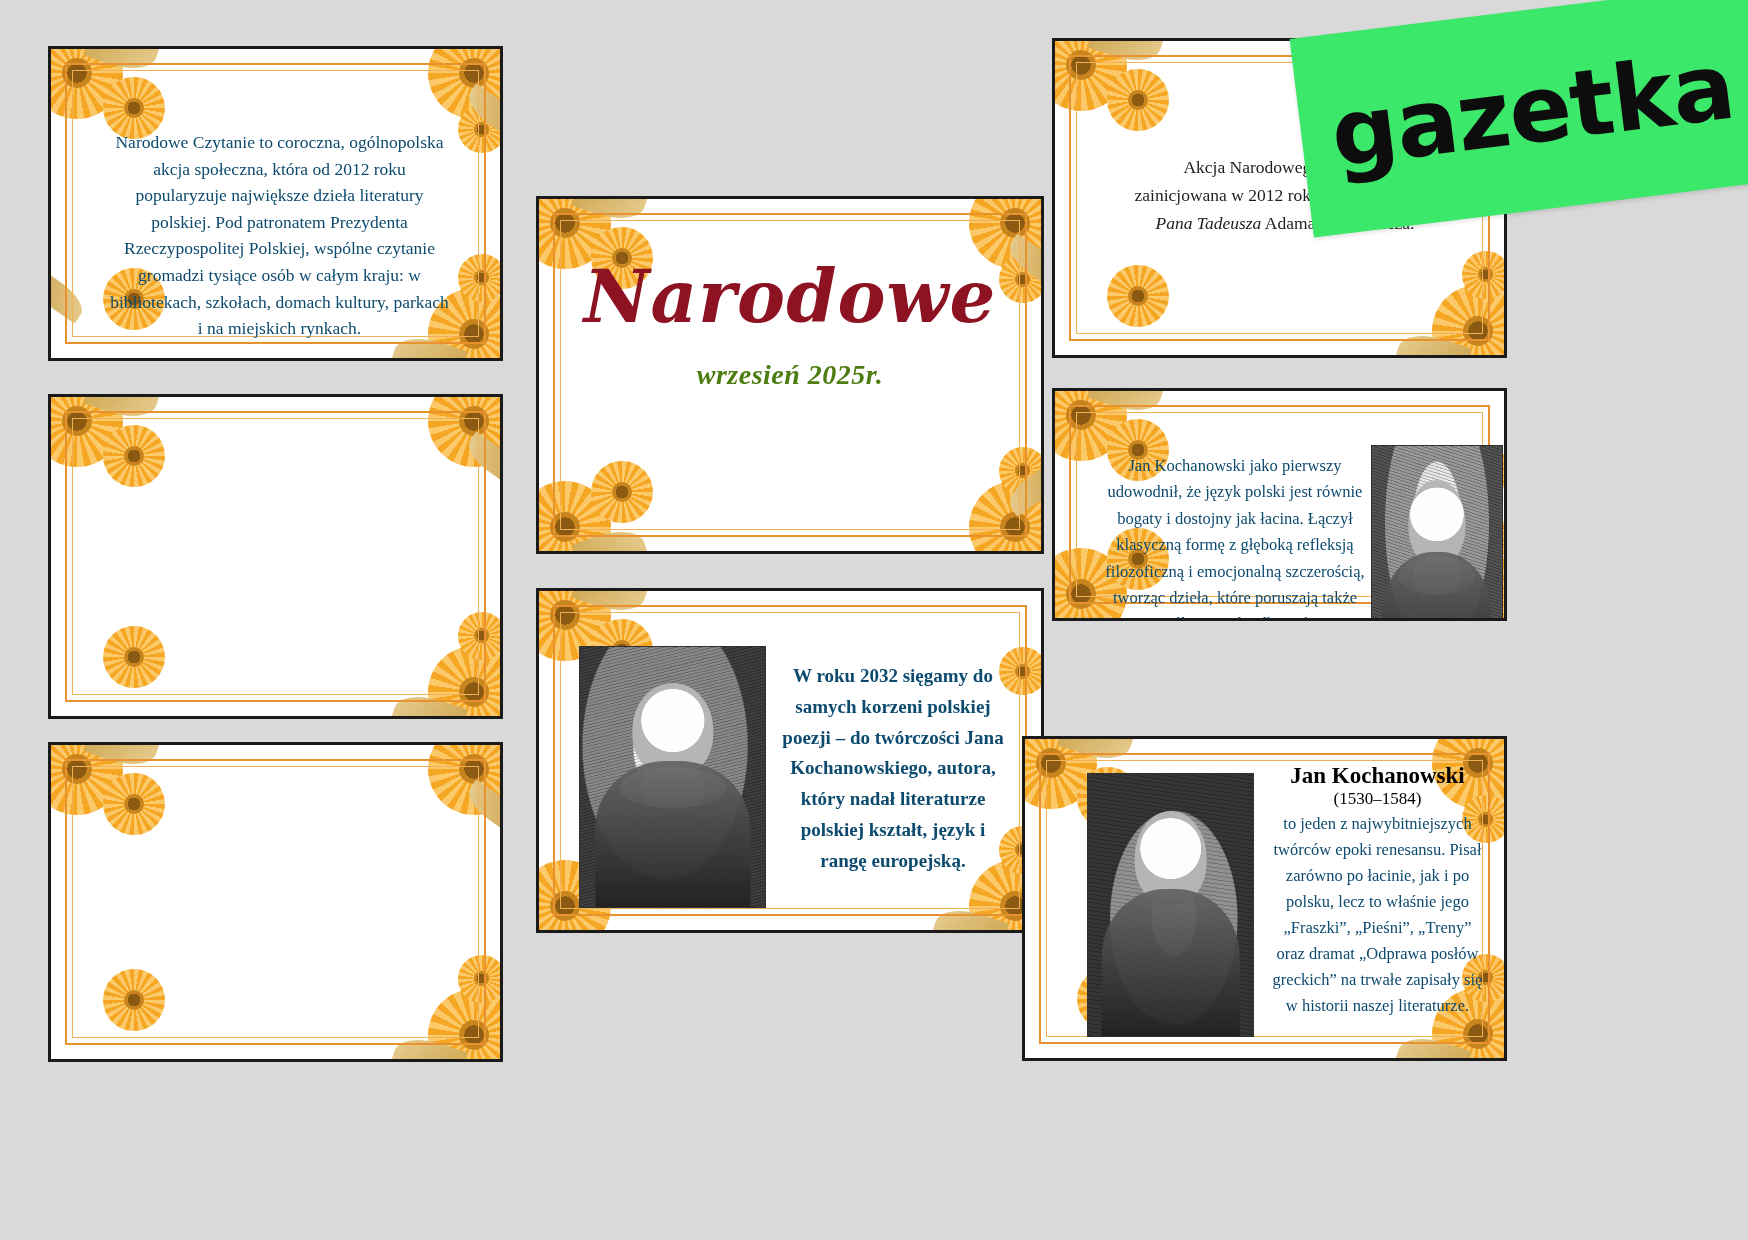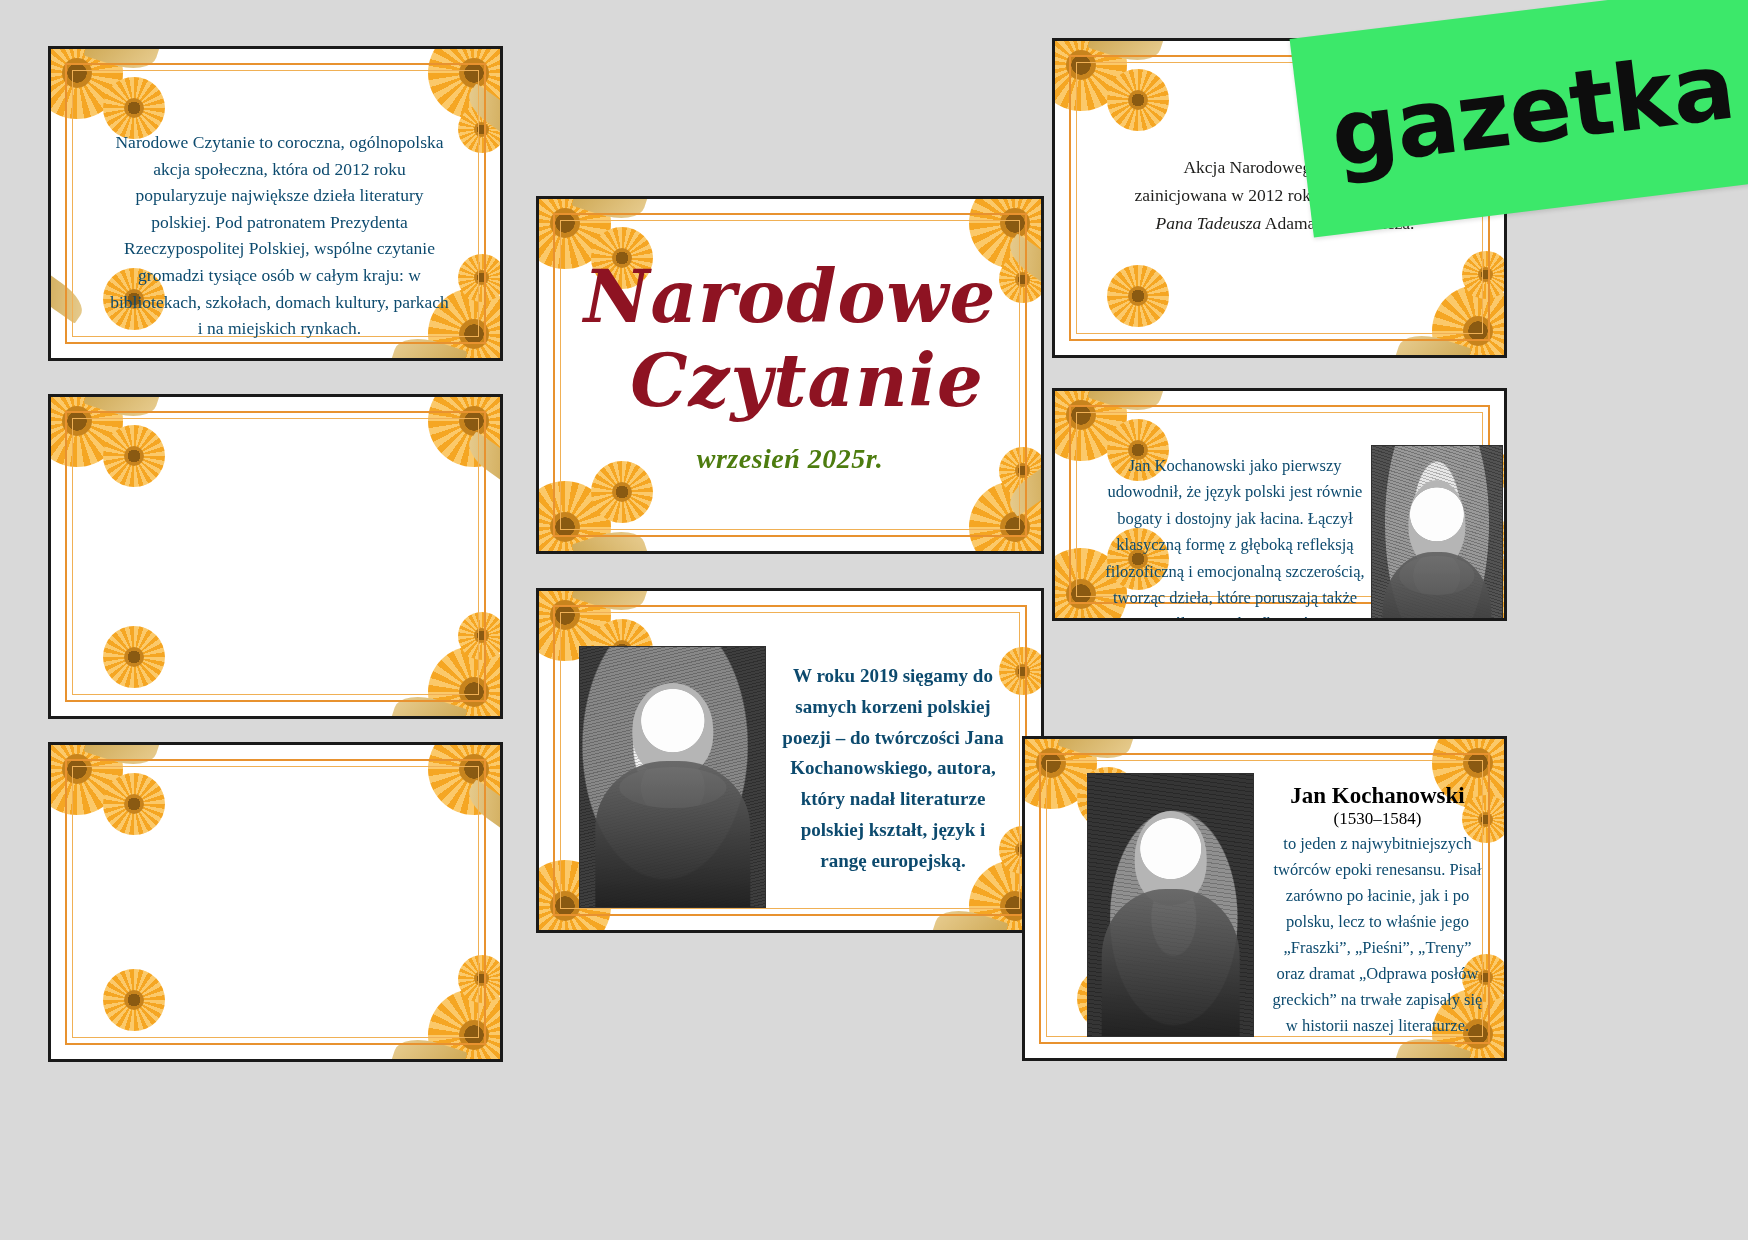--- a/index.html
+++ b/index.html
@@ -302,21 +302,20 @@
       <span class="petals f1"></span>
         <span class="core f1c"></span>
       <span class="petals f3"></span>
         <span class="core f3c"></span>
       <span class="leaf lf2"></span>
     </div>
     <div class="inner-frame"></div>
 
     <div style="position:absolute;left:0;top:62px;width:100%;text-align:center;">
       <div class="title-script t-line1">Narodowe</div>
-      <div class="title-script t-line2">Czytanie</div>
       <div class="t-date">wrzesień 2025r.</div>
     </div>
   </div>
 
   <div class="card" style="left:536px;top:588px;width:508px;height:345px;">
     <div class="flora tl">
       <span class="petals f1"></span>
         <span class="core f1c"></span>
       <span class="petals f2"></span>
         <span class="core f2c"></span>
@@ -340,21 +339,21 @@
       <span class="leaf lf1"></span>
     </div>
     <div class="inner-frame"></div>
 
     <div class="portrait p2" style="left:40px;top:55px;width:185px;height:260px;">
       <div class="head"></div>
         <div class="ruff"></div>
         <div class="body"></div>
     </div>
 
-    <div class="body-text center" style="left:240px;top:70px;width:228px;font-size:19px;font-weight:700;line-height:1.62;">W roku 2019 sięgamy do samych korzeni polskiej poezji – do twórczości Jana Kochanowskiego, autora, który nadał literaturze polskiej kształt, język i rangę europejską.</div>
+    <div class="body-text center" style="left:240px;top:70px;width:228px;font-size:19px;font-weight:700;line-height:1.62;">W roku 2032 sięgamy do samych korzeni polskiej poezji – do twórczości Jana Kochanowskiego, autora, który nadał literaturze polskiej kształt, język i rangę europejską.</div>
   </div>
 
   <div class="card" style="left:1052px;top:38px;width:455px;height:320px;">
     <div class="flora tl">
       <span class="petals f1"></span>
         <span class="core f1c"></span>
       <span class="petals f2"></span>
         <span class="core f2c"></span>
       <span class="leaf lf1"></span>
     </div>
@@ -446,21 +445,21 @@
         <span class="core f3c"></span>
       <span class="leaf lf1"></span>
     </div>
     <div class="inner-frame"></div>
 
     <div class="portrait p3" style="left:62px;top:34px;width:165px;height:262px;">
       <div class="head"></div>
         <div class="body"></div>
     </div>
 
-    <div style="position:absolute;left:245px;top:44px;width:215px;">
+    <div style="position:absolute;left:245px;top:24px;width:215px;">
       <div class="kname">Jan Kochanowski</div>
       <div class="kdates">(1530–1584)</div>
       <div class="body-text center" style="position:relative;left:0;top:2px;width:100%;font-size:16.5px;line-height:1.58;">to jeden z najwybitniejszych twórców epoki renesansu. Pisał zarówno po łacinie, jak i po polsku, lecz to właśnie jego „Fraszki”, „Pieśni”, „Treny” oraz dramat „Odprawa posłów greckich” na trwałe zapisały się w historii naszej literaturze.</div>
     </div>
   </div>
 
   <div class="sticker" style="left:1300px;top:10px;width:465px;height:200px;">
     <span>gazetka</span>
   </div>
 

